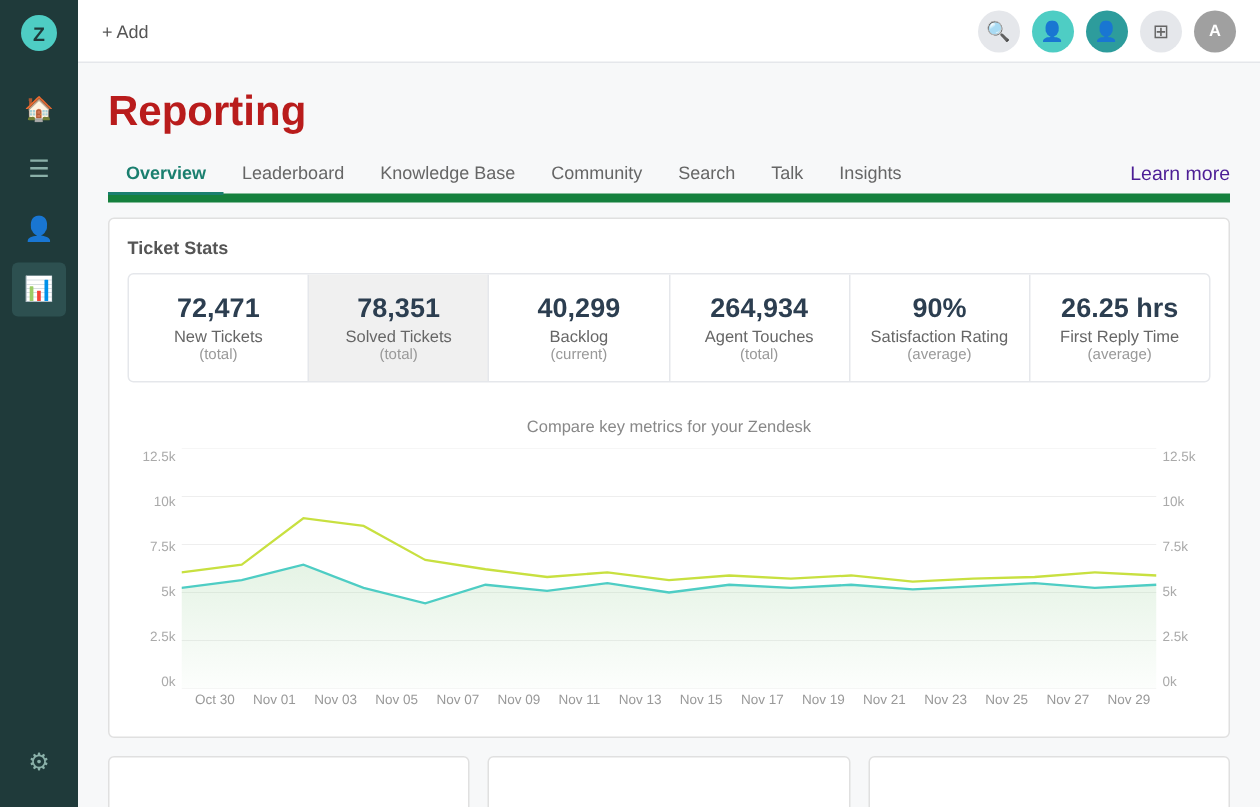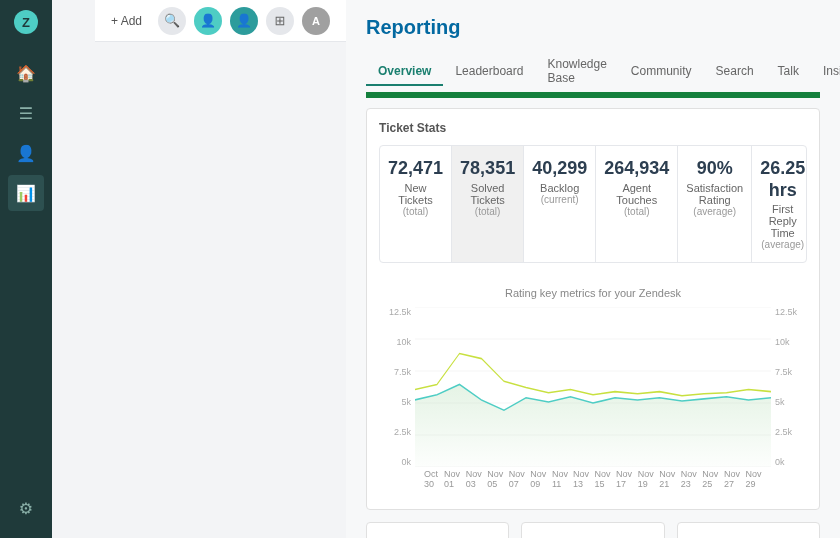--- a/index.html
+++ b/index.html
@@ -29,23 +29,22 @@
     }
     .sidebar-icon.active {
       background: #2d5050;
       color: #4ecdc4;
     }
 
     
     .main {
       flex: 1;
       display: flex;
-      flex-direction: row;
+      flex-direction: column;
       overflow: hidden;
-      padding-left: 43px;
     }
 
     
     .topbar {
       height: 42px;
       background: #fff;
       border-bottom: 1px solid #e5e7eb;
       display: flex;
       align-items: center;
       padding: 0 16px;
@@ -83,23 +82,23 @@
 
     
     .content {
       flex: 1;
       padding: 16px 20px;
       overflow-y: auto;
       background: #f7f8f9;
     }
 
     .page-title {
-      font-size: 20px;
+      font-size: 28px;
       font-weight: 600;
-      color: #0369a1;
+      color: #b91c1c;
       margin-bottom: 12px;
     }
 
     
     .tabs {
       display: flex;
       align-items: center;
       border-bottom: 6px solid #15803d;
       margin-bottom: 10px;
       position: relative;
@@ -309,21 +308,21 @@
           <div class="stat-sublabel">(average)</div>
         </div>
         <div class="stat-item">
           <div class="stat-value">26.25 hrs</div>
           <div class="stat-label">First Reply Time</div>
           <div class="stat-sublabel">(average)</div>
         </div>
       </div>
 
       <div class="chart-container">
-        <div class="chart-title">Rating key metrics for your Zendesk</div>
+        <div class="chart-title">Compare key metrics for your Zendesk</div>
         <div style="display:flex; align-items:stretch;">
 
           <div style="display:flex; flex-direction:column; justify-content:space-between; padding-bottom:0; width:36px; text-align:right; font-size:9px; color:#aaa; padding-right:4px;">
             <span>12.5k</span>
             <span>10k</span>
             <span>7.5k</span>
             <span>5k</span>
             <span>2.5k</span>
             <span>0k</span>
           </div>

